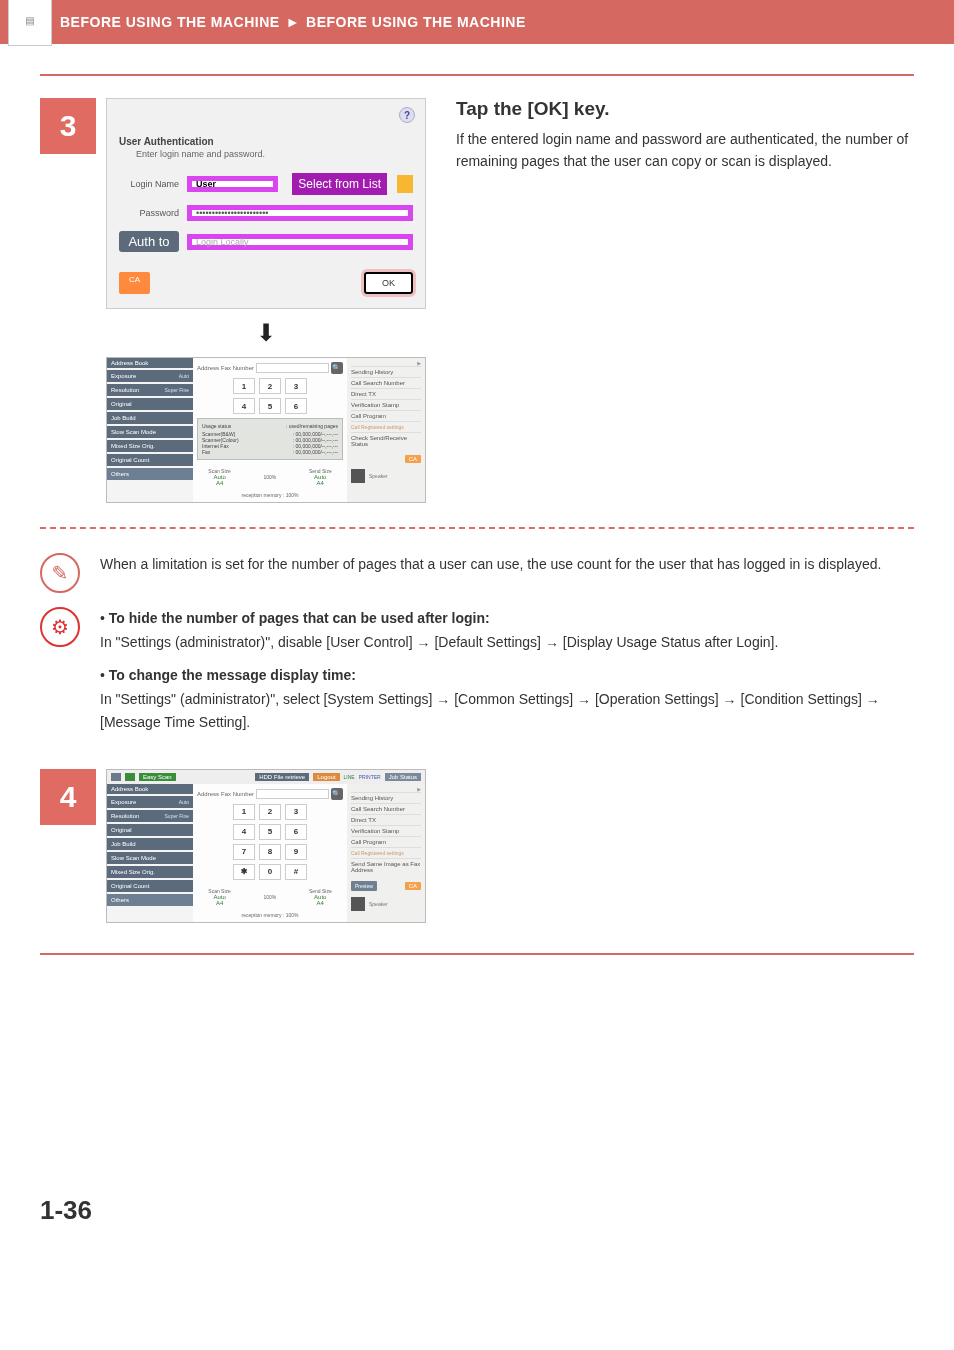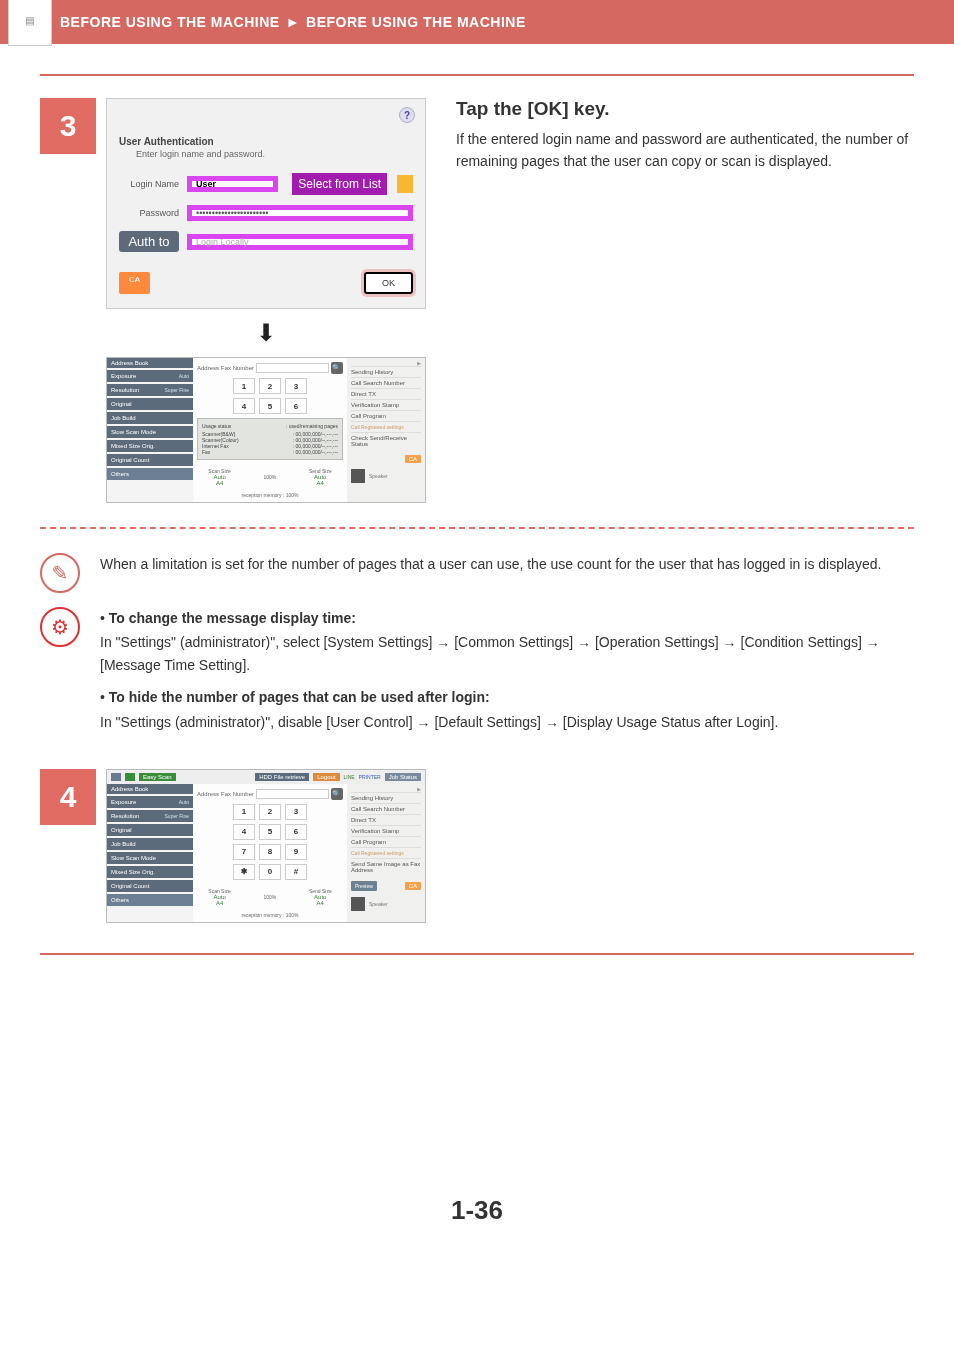--- a/index.html
+++ b/index.html
@@ -76,21 +76,21 @@
 
   .note-row { display:flex; gap:20px; margin:14px 0; font-size:14px; line-height:1.6; }
   .note-icon { width:40px;height:40px; flex-shrink:0; border-radius:50%; border:2px solid #d56962; display:flex; align-items:center; justify-content:center; color:#d56962; font-size:20px; }
   .note-icon.gear { border-color:#d33; color:#d33; }
   .note-body { flex:1; }
   .note-body ul { list-style:none; }
   .note-body li { margin-bottom:10px; }
   .note-body strong { font-weight:bold; }
   .note-body .sub { margin-top:2px; font-size:14px; }
 
-  .page-num { text-align:center; font-size:26px; font-weight:bold; color:#333; margin-top:240px; margin-bottom:18px; }
+  .page-num { text-align:left; font-size:26px; font-weight:bold; color:#333; margin-top:240px; margin-bottom:18px; }
 </style>
 </head>
 <body>
 
 <div class="header-band">
   <div class="doc-icon">▤</div>
   <span class="crumb">BEFORE USING THE MACHINE</span>
   <span class="crumb arrow">►</span>
   <span class="crumb">BEFORE USING THE MACHINE</span>
 </div>
@@ -245,24 +245,24 @@
   <div class="note-icon">✎</div>
   <div class="note-body">
     <p>When a limitation is set for the number of pages that a user can use, the use count for the user that has logged in is displayed.</p>
   </div>
 </div>
 
 <div class="note-row">
   <div class="note-icon gear">⚙</div>
   <div class="note-body">
     <ul>
+      <li>• <strong>To hide the number of pages that can be used after login:</strong>
+        <div class="sub">In "Settings (administrator)", disable [User Control] → [Default Settings] → [Display Usage Status after Login].</div></li>
       <li>• <strong>To change the message display time:</strong>
         <div class="sub">In "Settings" (administrator)", select [System Settings] →  [Common Settings] → [Operation Settings] → [Condition Settings] → [Message Time Setting].</div></li>
-      <li>• <strong>To hide the number of pages that can be used after login:</strong>
-        <div class="sub">In "Settings (administrator)", disable [User Control] → [Default Settings] → [Display Usage Status after Login].</div></li>
     </ul>
   </div>
 </div>
 
 <div class="step-row" style="margin-top:26px">
   <div class="step-left">
     <div class="step-num">4</div>
     <div class="screens">
       <div class="device-screen">
         <div class="ds-top">

